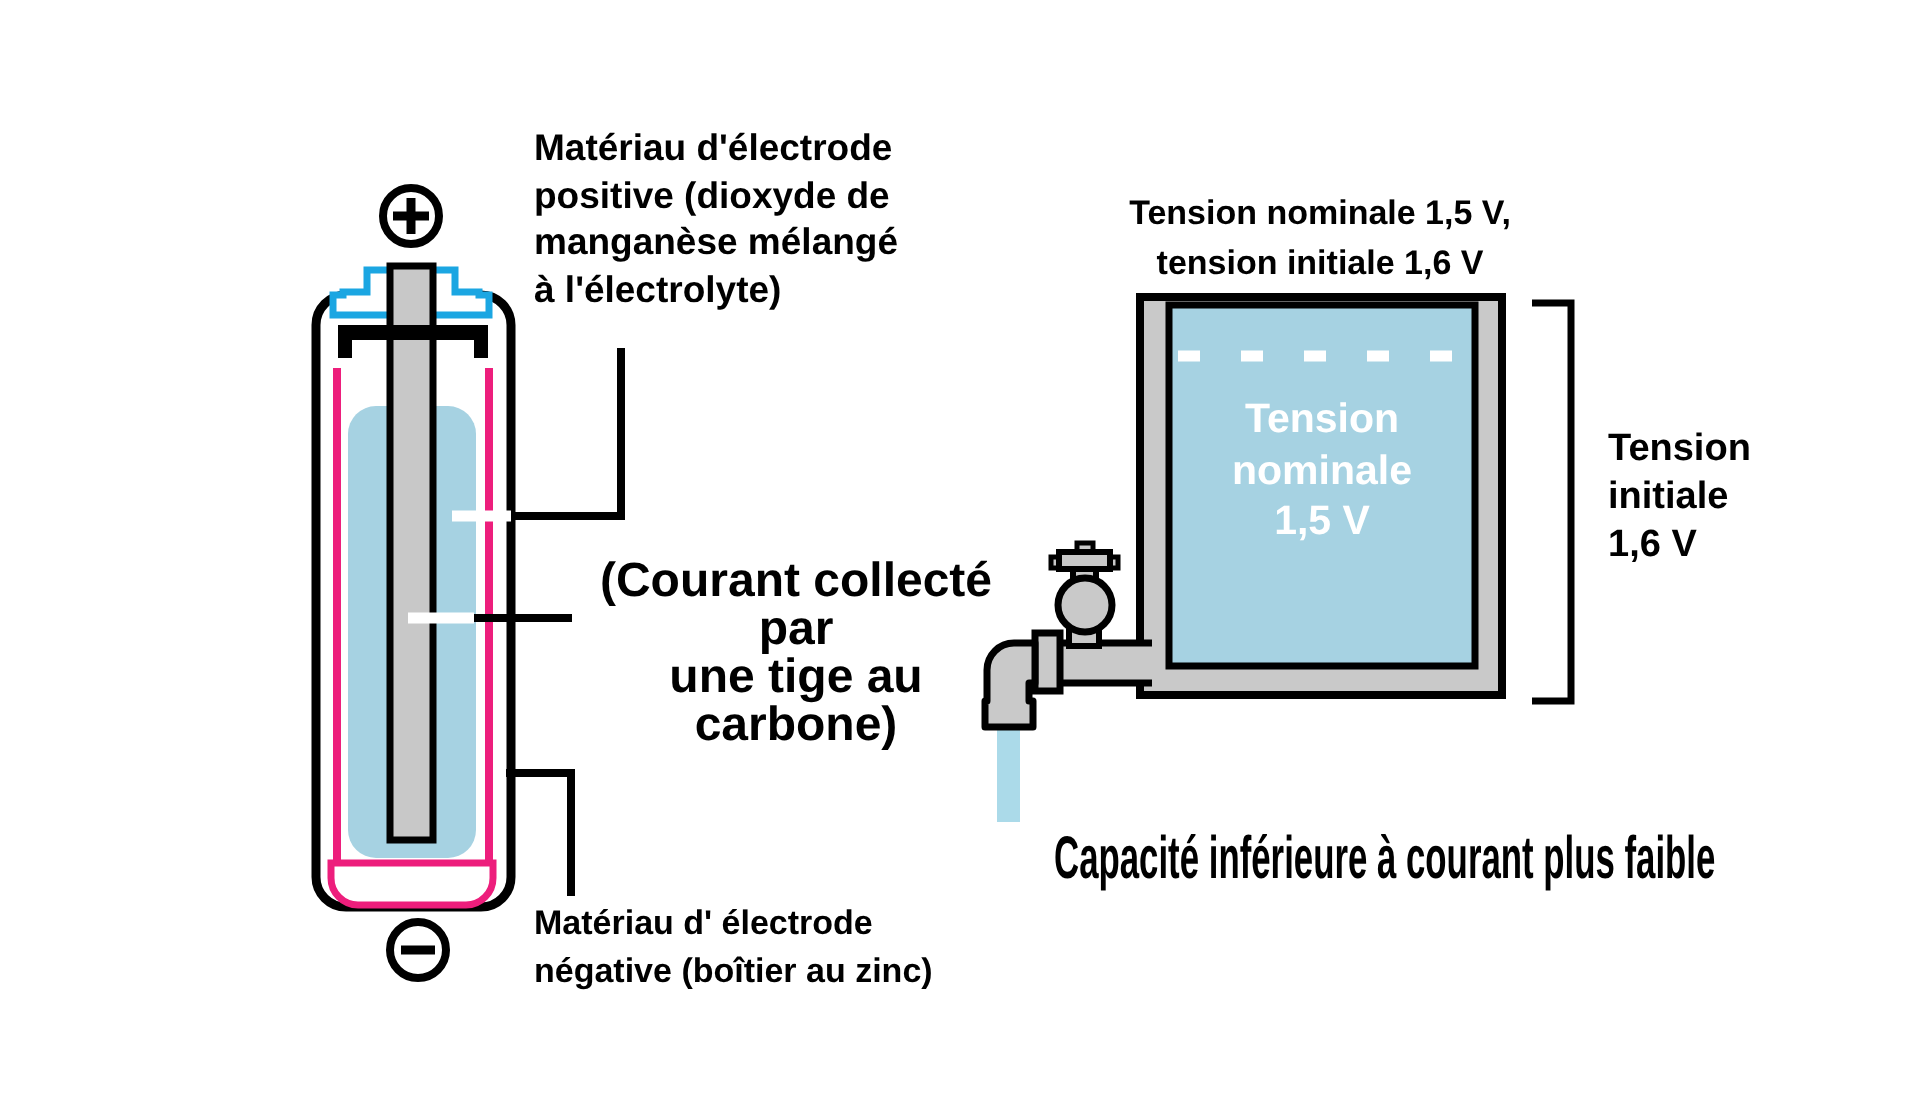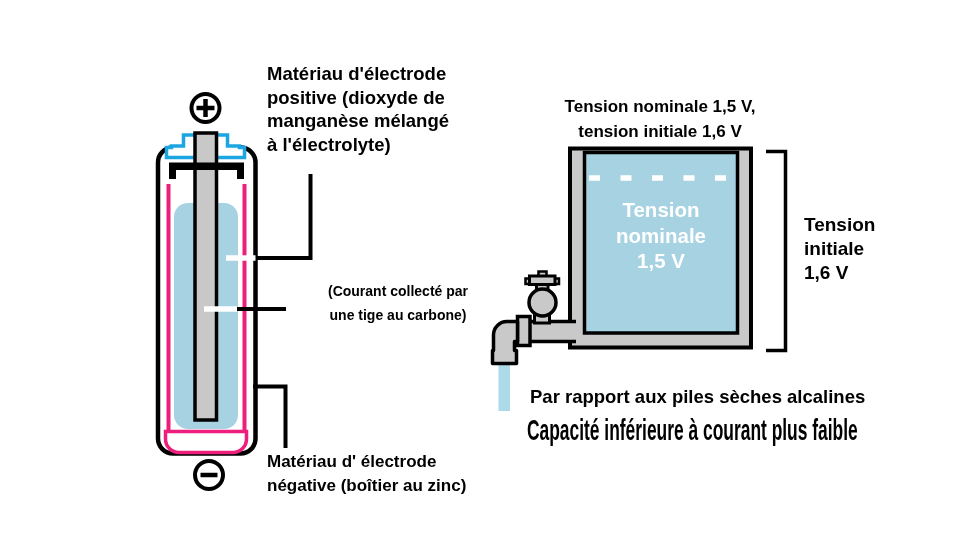--- a/index.html
+++ b/index.html
@@ -12,21 +12,21 @@
     --ink:#000000;
   }
   html,body{margin:0;padding:0;background:#fff;}
   .stage{
     position:relative;width:956px;height:552px;background:#ffffff;overflow:hidden;
     font-family:"Liberation Sans",sans-serif;font-weight:bold;color:var(--ink);margin-left:33px;
   }
   .art{position:absolute;left:0;top:0;}
   .label{position:absolute;white-space:pre-line;}
   .pos-label{left:234px;top:62px;font-size:18.5px;line-height:23.5px;}
-  .collector-label{left:257px;top:279px;width:216px;text-align:center;font-size:14px;line-height:24px;}
+  .collector-label{left:257px;top:279px;width:216px;text-align:center;font-size:24px;line-height:24px;}
   .neg-label{left:234px;top:450px;font-size:17px;line-height:23.5px;}
   .header-label{left:477px;top:94px;width:300px;text-align:center;font-size:17px;line-height:25px;}
   .level-label{left:551px;top:197px;width:154px;text-align:center;font-size:20.5px;line-height:25.5px;color:#ffffff;}
   .bracket-label{left:771px;top:213px;font-size:19px;line-height:24px;}
   .comparison-label{left:497px;top:386px;font-size:18.5px;white-space:nowrap;}
   .capacity-label{left:494px;top:413px;font-size:30px;white-space:nowrap;
     transform:scaleX(0.58);transform-origin:left top;letter-spacing:0px;}
 </style>
 </head>
 <body>
@@ -112,16 +112,15 @@
 tension initiale 1,6 V</div>
 
   <div class="label level-label">Tension
 nominale
 1,5 V</div>
 
   <div class="label bracket-label">Tension
 initiale
 1,6 V</div>
 
-  <div class="label comparison-label">Par rapport aux piles sèches alcalines</div>
 
   <div class="label capacity-label">Capacité inférieure à courant plus faible</div>
 </div>
 
 </body></html>

